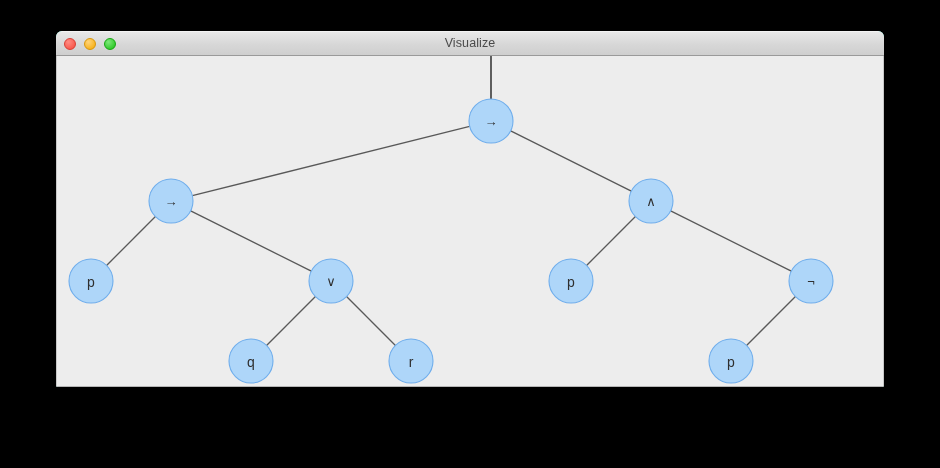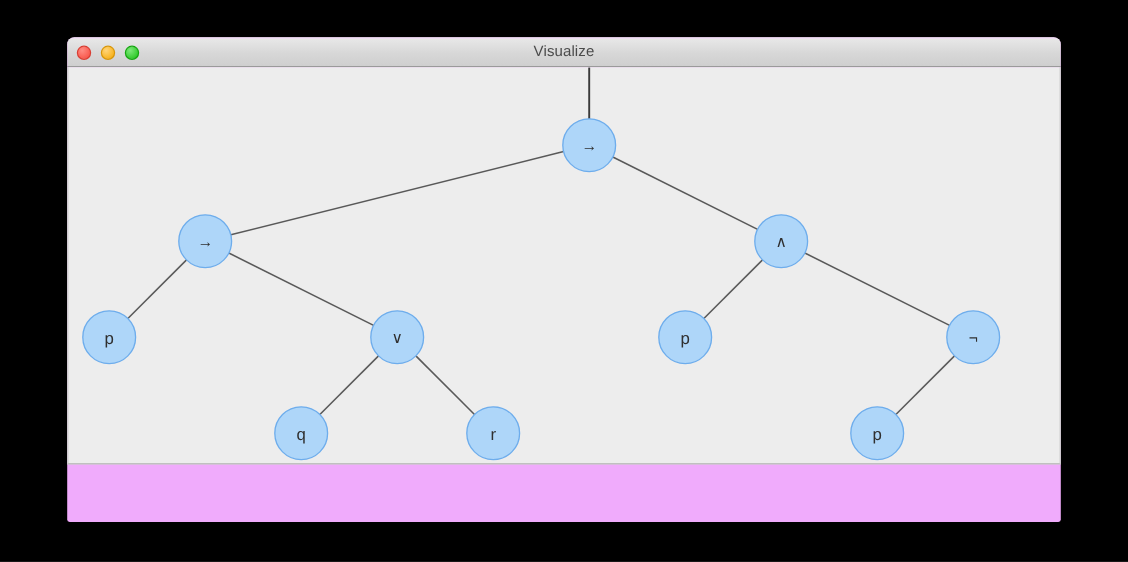--- a/index.html
+++ b/index.html
@@ -18,22 +18,22 @@
     height: 468px;
     background: #000000;
   }
 
   
   .window {
     position: absolute;
     left: 56px;
     top: 31px;
     width: 828px;
-    height: 404px;
-    background: #f0abfc;
+    height: 356px;
+    background: #5eead4;
     box-shadow: 0 1px 3px rgba(0,0,0,0.55);
     border-radius: 6px 6px 2px 2px;
     overflow: hidden;
   }
 
   .titlebar {
     position: relative;
     height: 25px;
     background: linear-gradient(to bottom, #e8e8e8 0%, #d7d7d7 55%, #cfcfcf 100%);
     border-bottom: 1px solid #9a9a9a;

